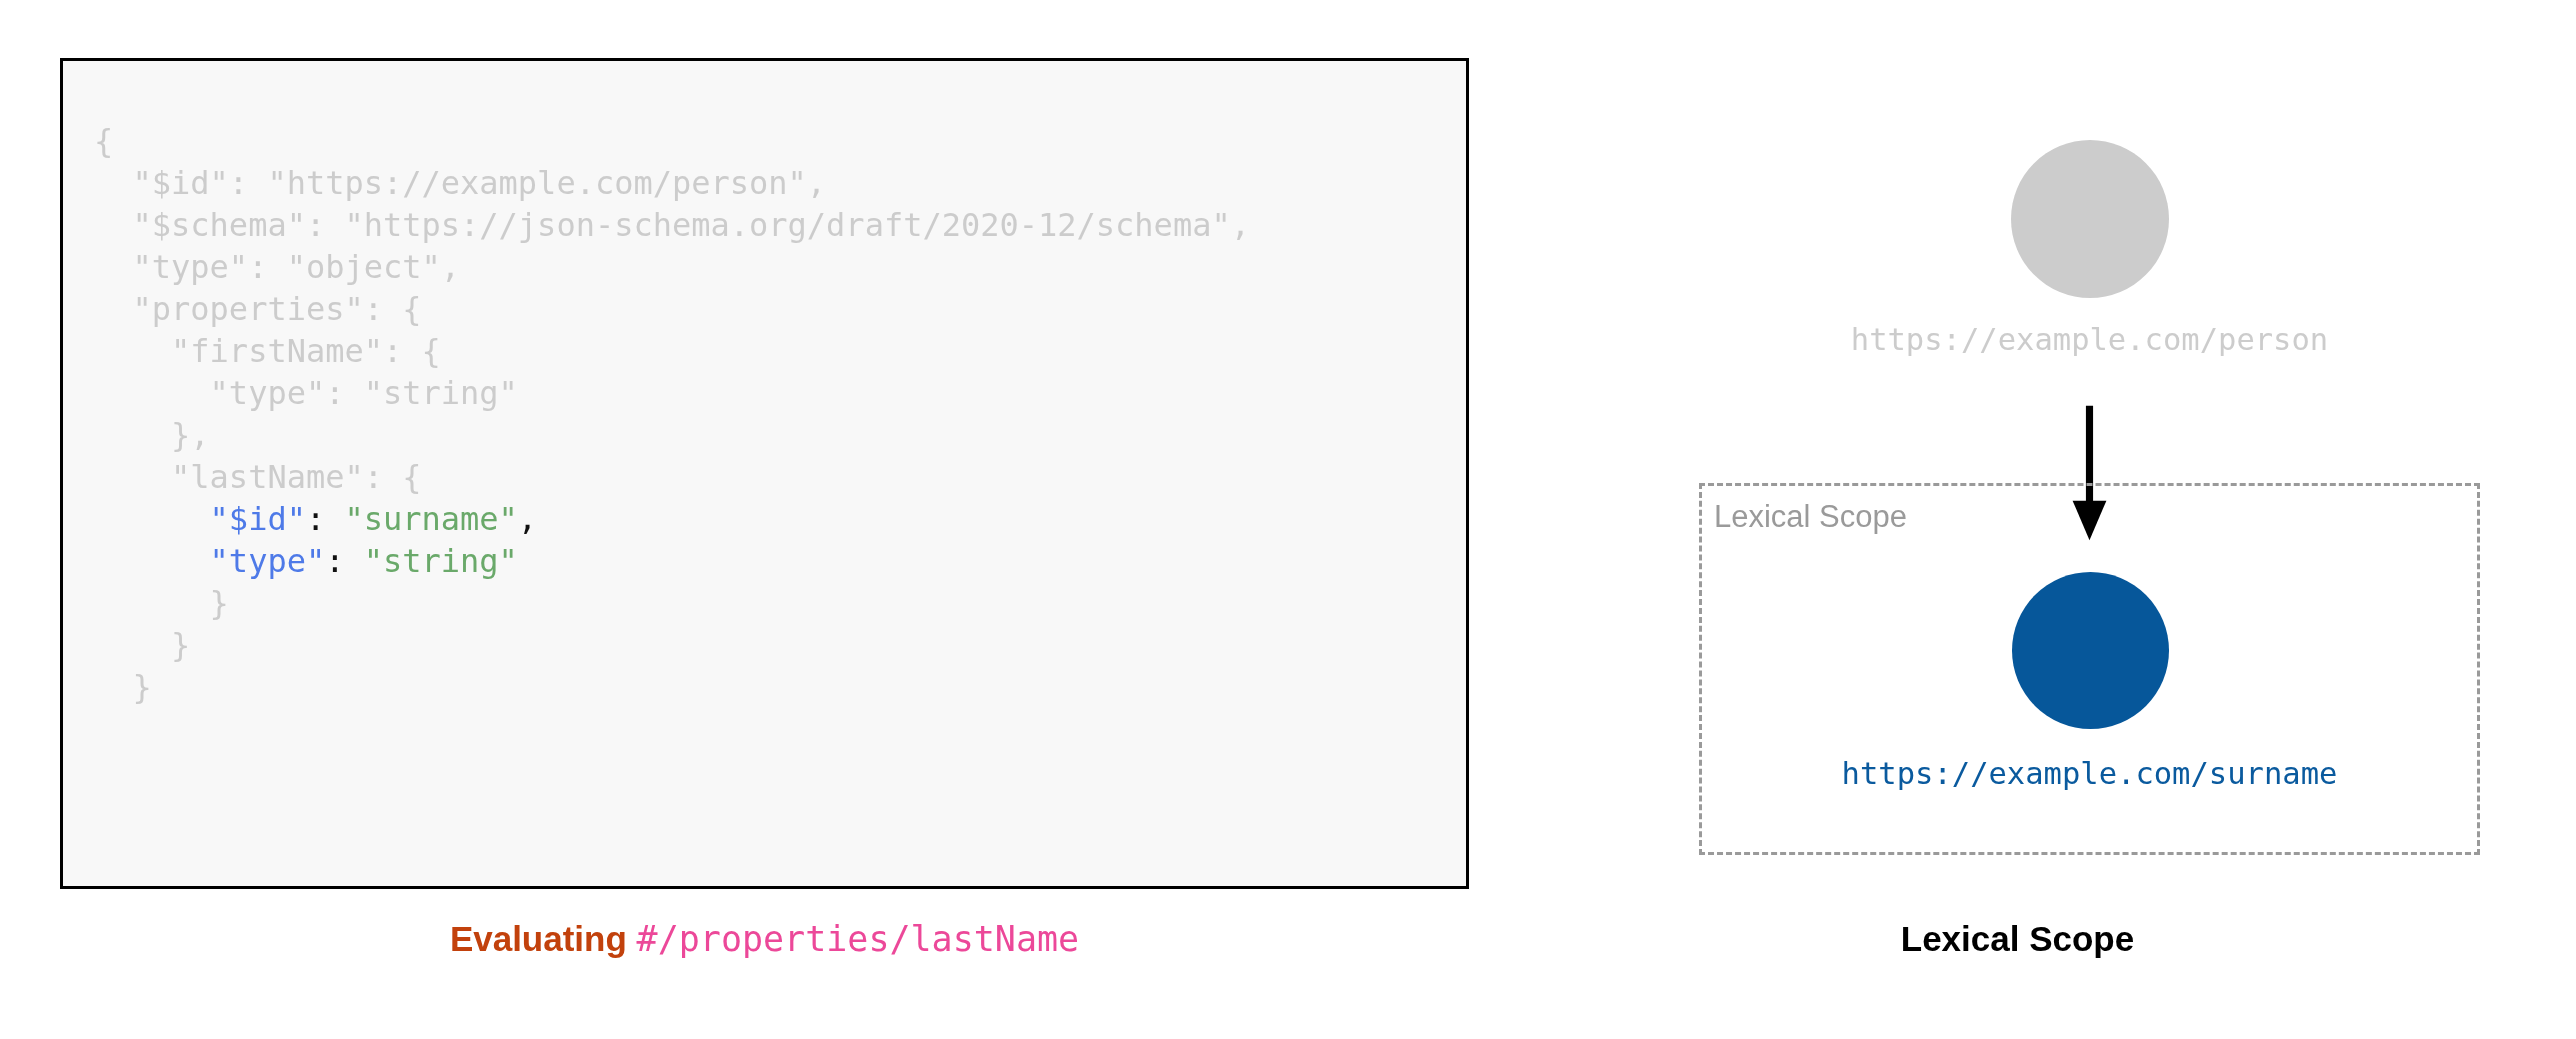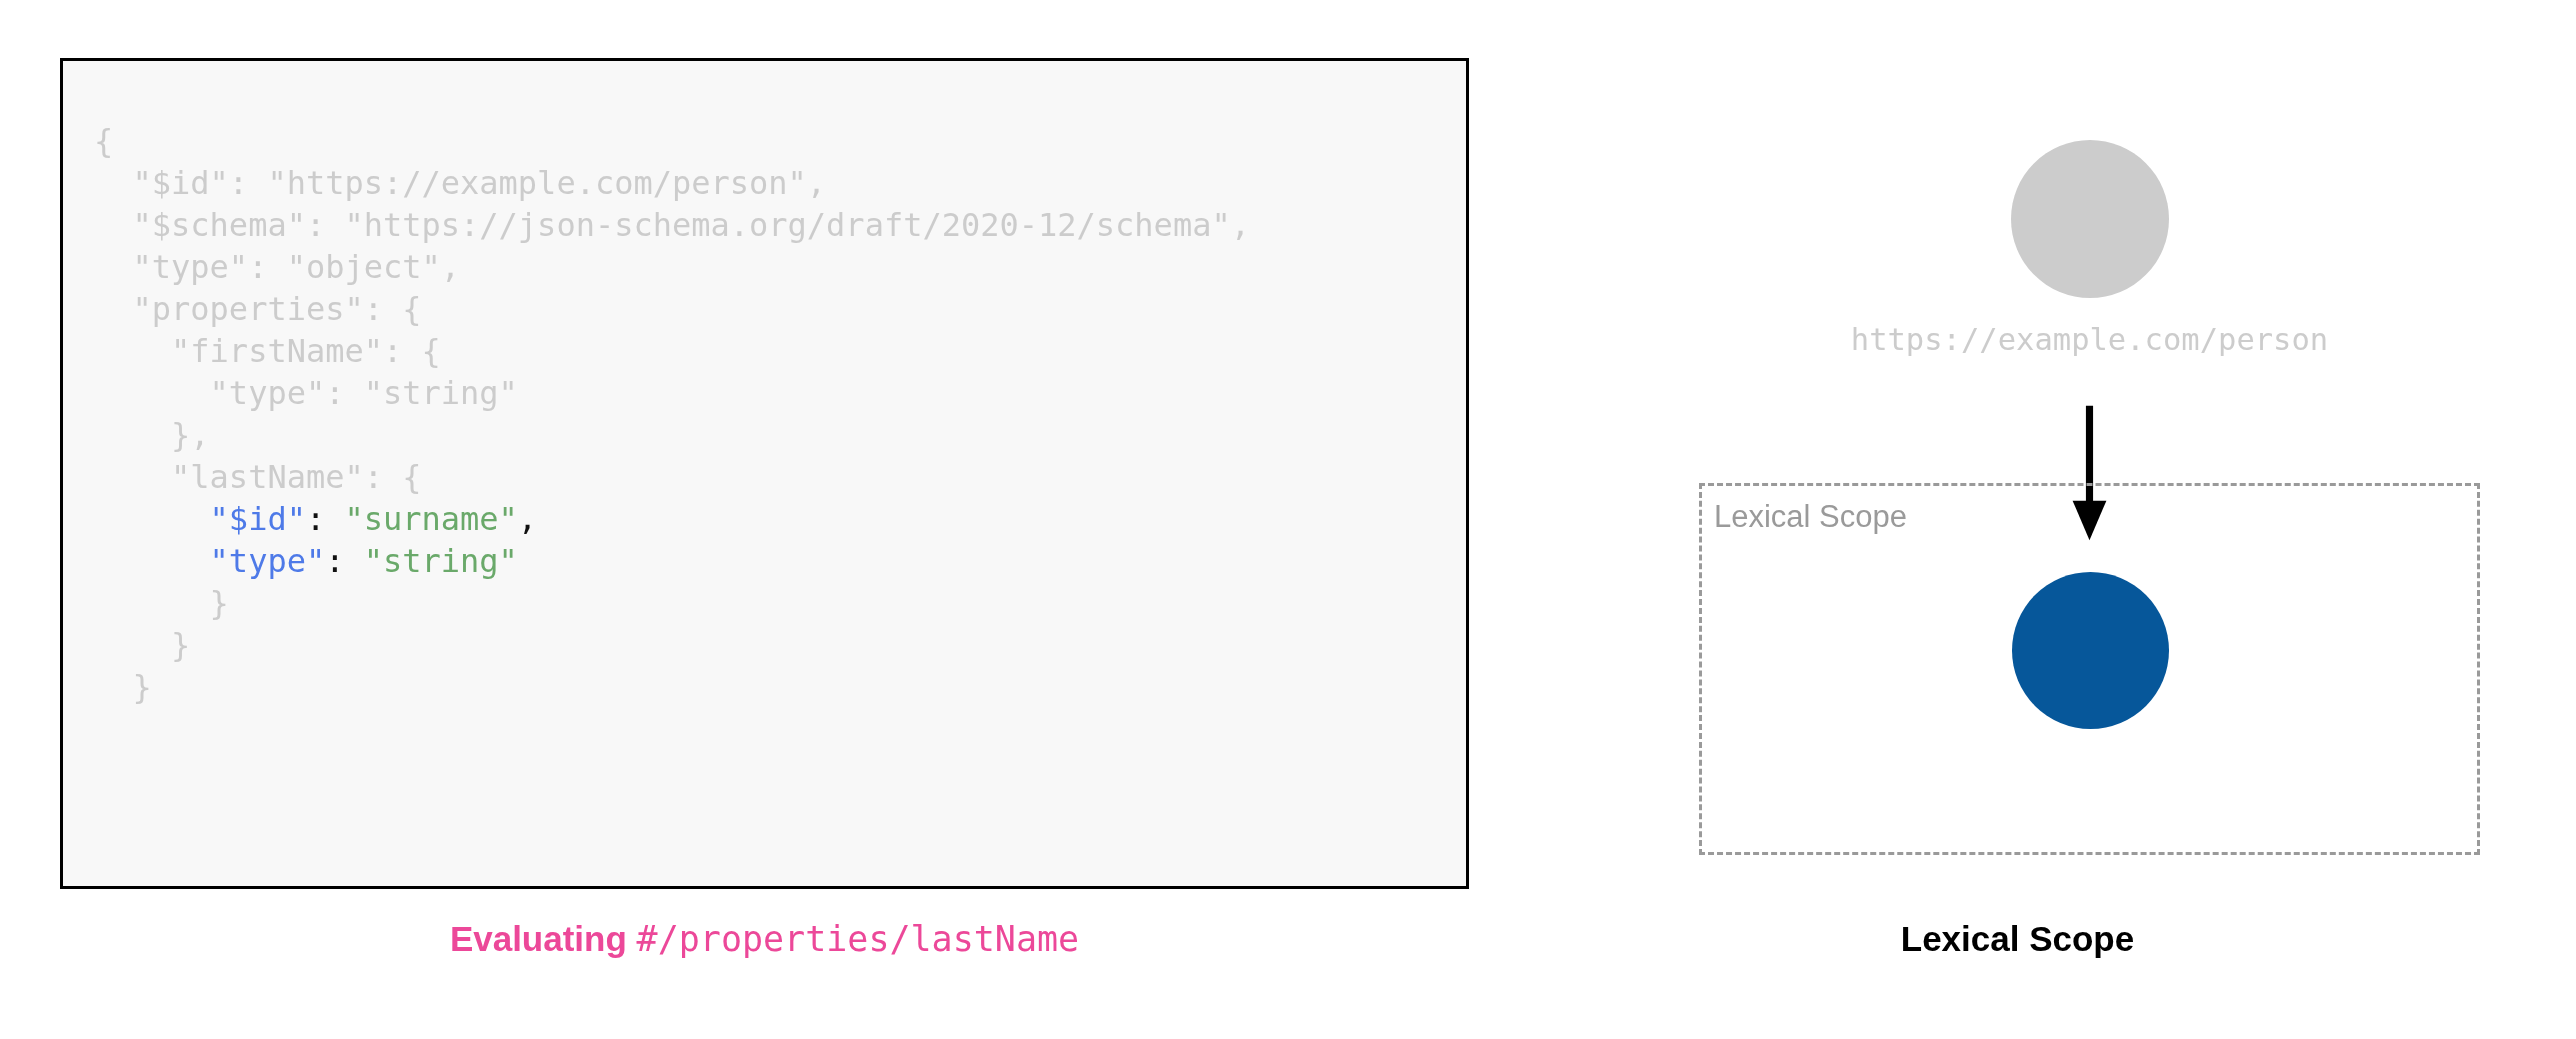--- a/index.html
+++ b/index.html
@@ -53,21 +53,21 @@
     left: 60px;
     top: 919px;
     width: 1409px;
     text-align: center;
     white-space: nowrap;
   }
   #left-caption .cap-bold {
     font-family: "Liberation Sans", sans-serif;
     font-weight: bold;
     font-size: 35px;
-    color: #ec4899;
+    color: #c2410c;
     vertical-align: baseline;
   }
   #left-caption .cap-mono {
     font-family: "DejaVu Sans Mono", "Liberation Mono", monospace;
     font-size: 35px;
     color: #ec4899;
     vertical-align: baseline;
   }
 
   
@@ -182,17 +182,18 @@
 
   <svg id="scope-arrow" viewBox="0 0 60 215" xmlns="http://www.w3.org/2000/svg">
     <line x1="30" y1="4" x2="30" y2="160" stroke="#000000" stroke-width="11"></line>
     <polygon points="30,211 4,150 56,150" fill="#000000"></polygon>
   </svg>
 
   <div id="lexical-scope-box"></div>
   <div id="lexical-scope-title">Lexical Scope</div>
 
   <div id="scoped-node-circle"></div>
+  <div id="scoped-node-label">https://example.com/surname</div>
 
 </div>
 
 <div id="right-caption">Lexical Scope</div>
 
 
 </body></html>

